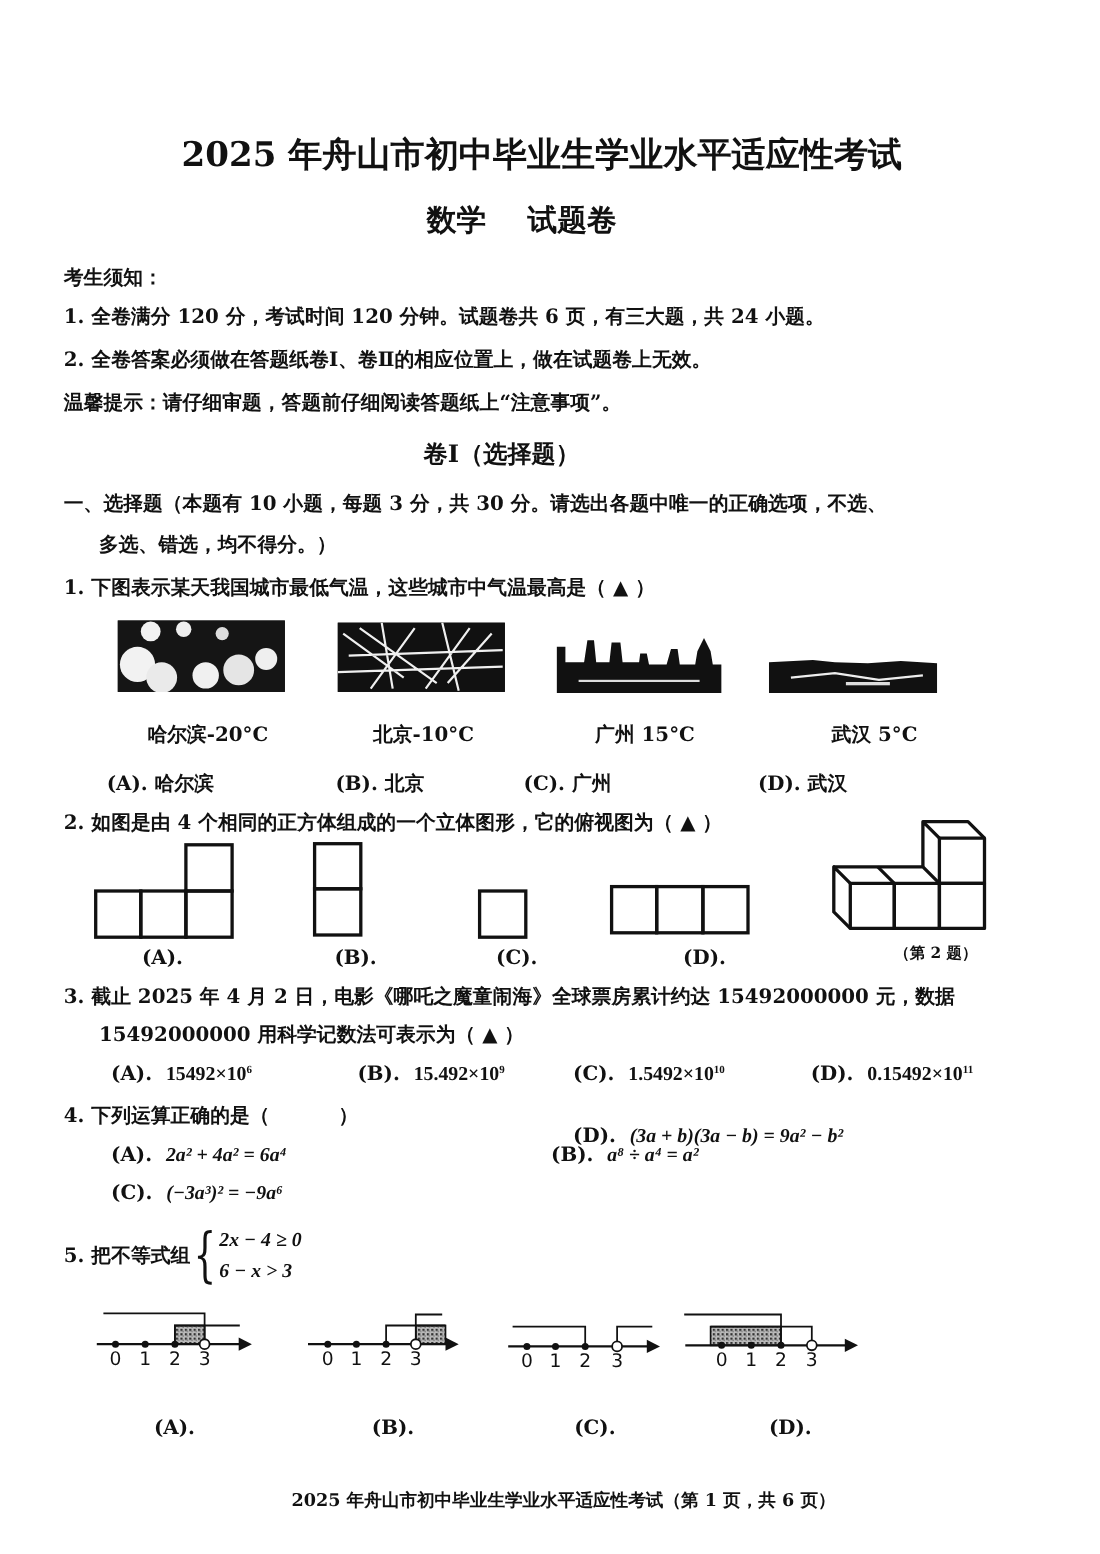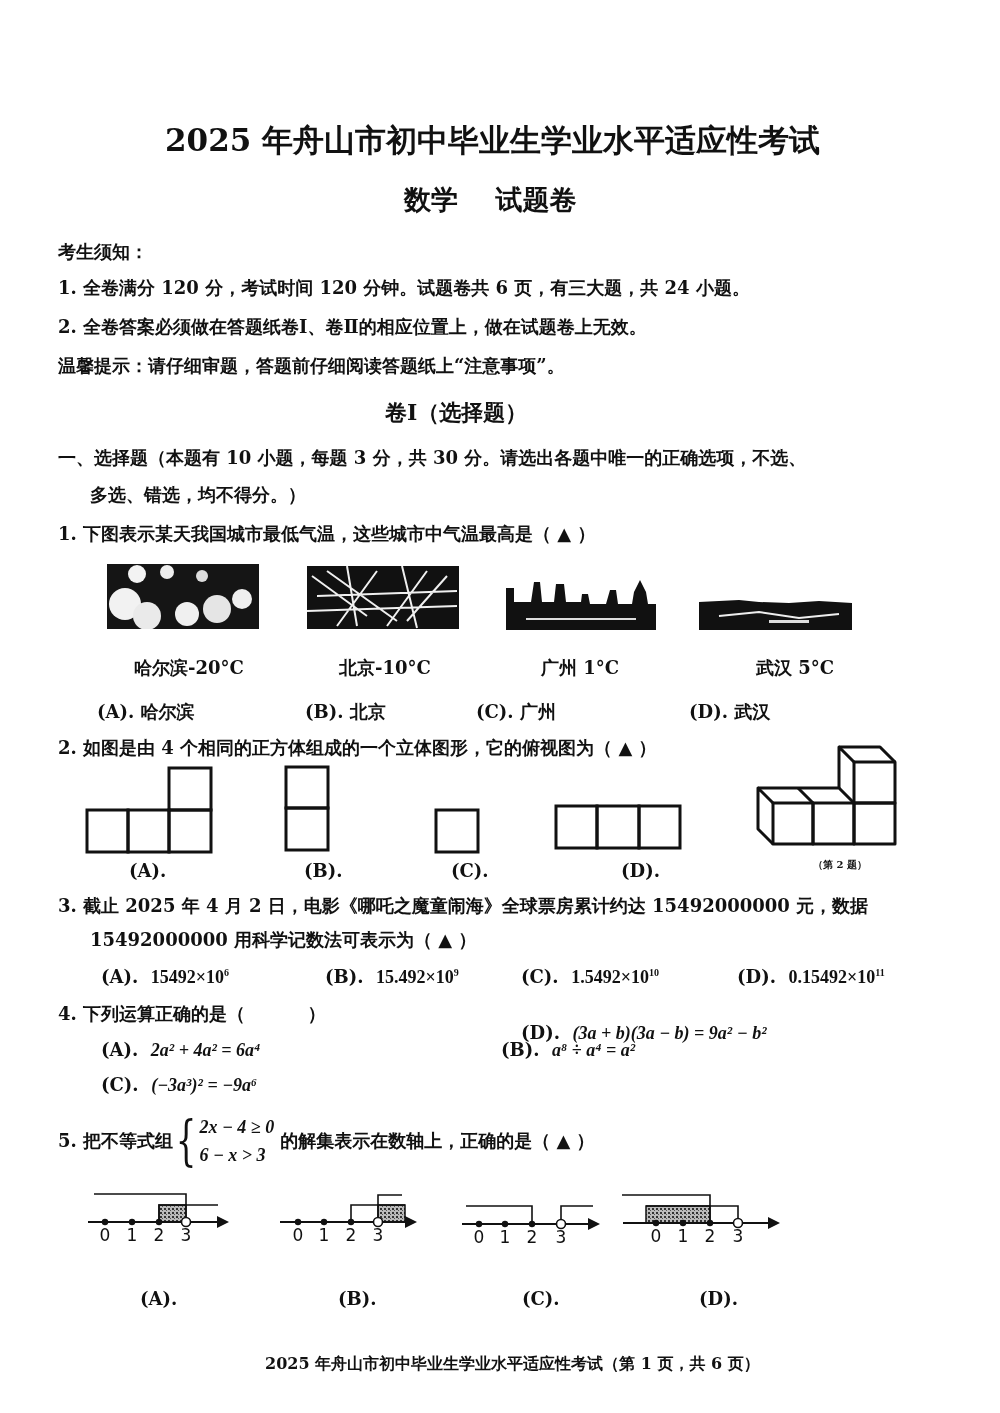--- a/index.html
+++ b/index.html
@@ -4,34 +4,34 @@
 <style>
   html, body { margin: 0; padding: 0; background: #ffffff; }
   body { width: 1000px; height: 1413px; position: relative; overflow: hidden;
          font-family: "DejaVu Serif", "Liberation Serif", serif; color: #111; }
   .abs { position: absolute; white-space: nowrap; }
   .title { font-size: 31px; font-weight: bold; letter-spacing: 0px; }
   .subtitle { font-size: 27px; font-weight: bold; }
   .body-text { font-size: 18px; font-weight: bold; }
   .sec-title { font-size: 22px; font-weight: bold; text-align: right; }
   .label { font-size: 18px; font-weight: bold; padding-left: 13px; }
-  .small { font-size: 10px; font-weight: bold; }
+  .small { font-size: 14px; font-weight: bold; }
   .footer { font-size: 16px; font-weight: bold; }
   sup { font-size: 10px; vertical-align: 7px; line-height: 0; }
   .math { font-family: "Liberation Serif", serif; }
   svg { position: absolute; left: 0; top: 0; overflow: visible; }
   .brace { font-size: 54px; font-weight: normal; line-height: 1; transform: scaleX(0.6); display: inline-block; margin: 0 -4px; }
   .sys { display: inline-flex; flex-direction: column; font-family: "Liberation Serif", serif; font-size: 18px; line-height: 28px; }
   .photo { position: absolute; background: #111; overflow: hidden; }
 </style>
 </head>
 <body>
 
 <div class="abs title" style="left:165px; top:120px;">2025 年舟山市初中毕业生学业水平适应性考试</div>
-<div class="abs subtitle" style="left:404px; top:182px; white-space:pre;">数学    试题卷</div>
+<div class="abs subtitle" style="left:388px; top:182px; white-space:pre;">数学    试题卷</div>
 
 <div class="abs body-text" style="left:58px; top:240px;">考生须知：</div>
 <div class="abs body-text" style="left:58px; top:276px;">1. 全卷满分 120 分，考试时间 120 分钟。试题卷共 6 页，有三大题，共 24 小题。</div>
 <div class="abs body-text" style="left:58px; top:315px;">2. 全卷答案必须做在答题纸卷Ⅰ、卷Ⅱ的相应位置上，做在试题卷上无效。</div>
 <div class="abs body-text" style="left:58px; top:354px;">温馨提示：请仔细审题，答题前仔细阅读答题纸上“注意事项”。</div>
 
 <div class="abs sec-title" style="left:385px; top:398px;">卷Ⅰ（选择题）</div>
 <div class="abs body-text" style="left:58px; top:446px;">一、选择题（本题有 10 小题，每题 3 分，共 30 分。请选出各题中唯一的正确选项，不选、</div>
 <div class="abs body-text" style="left:90px; top:483px;">多选、错选，均不得分。）</div>
 
@@ -65,21 +65,21 @@
 <div class="photo" style="left:699px; top:598px; width:153px; height:32px; background:transparent;">
   <svg width="153" height="32" viewBox="0 0 153 32">
     <path d="M0 4 L40 2 L60 4 L90 5 L120 3 L153 5 L153 32 L0 32 Z" fill="#111"></path>
     <path d="M20 18 L60 14 L100 20 L140 16" stroke="#eee" stroke-width="2" fill="none"></path>
     <rect x="70" y="22" width="40" height="3" fill="#ddd"></rect>
   </svg>
 </div>
 
 <div class="abs label" style="left:121px; top:656px;">哈尔滨-20°C</div>
 <div class="abs label" style="left:326px; top:656px;">北京-10°C</div>
-<div class="abs label" style="left:528px; top:656px;">广州 1°C</div>
+<div class="abs label" style="left:528px; top:656px;">广州 15°C</div>
 <div class="abs label" style="left:743px; top:656px;">武汉 5°C</div>
 
 <div class="abs label" style="left:84px; top:700px;">(A). 哈尔滨</div>
 <div class="abs label" style="left:292px; top:700px;">(B). 北京</div>
 <div class="abs label" style="left:463px; top:700px;">(C). 广州</div>
 <div class="abs label" style="left:676px; top:700px;">(D). 武汉</div>
 
 <div class="abs body-text" style="left:58px; top:736px;">2. 如图是由 4 个相同的正方体组成的一个立体图形，它的俯视图为（  ▲  ）</div>
 
 <svg width="1000" height="1413">
@@ -170,21 +170,20 @@
   <span class="math" style="font-style:italic;">(3a + b)(3a − b) = 9a² − b²</span>
 </div>
 
 <div class="abs body-text" style="left:58px; top:1113px; display:flex; align-items:center;">
   <span>5. 把不等式组</span>
   <span class="brace">{</span>
   <span class="sys">
     <span style="font-style:italic;">2x − 4 ≥ 0</span>
     <span style="font-style:italic;">6 − x &gt; 3</span>
   </span>
-  <span style="margin-left:6px;">的解集表示在数轴上，正确的是（   ▲   ）</span>
 </div>
 
 <svg id="numlines" width="1000" height="1413">
   <defs>
     <pattern id="stipple" width="4" height="4" patternUnits="userSpaceOnUse">
       <rect width="4" height="4" fill="#bbb"></rect>
       <rect x="0" y="0" width="2" height="2" fill="#333"></rect>
       <rect x="2" y="2" width="1" height="1" fill="#555"></rect>
     </pattern>
   </defs>

